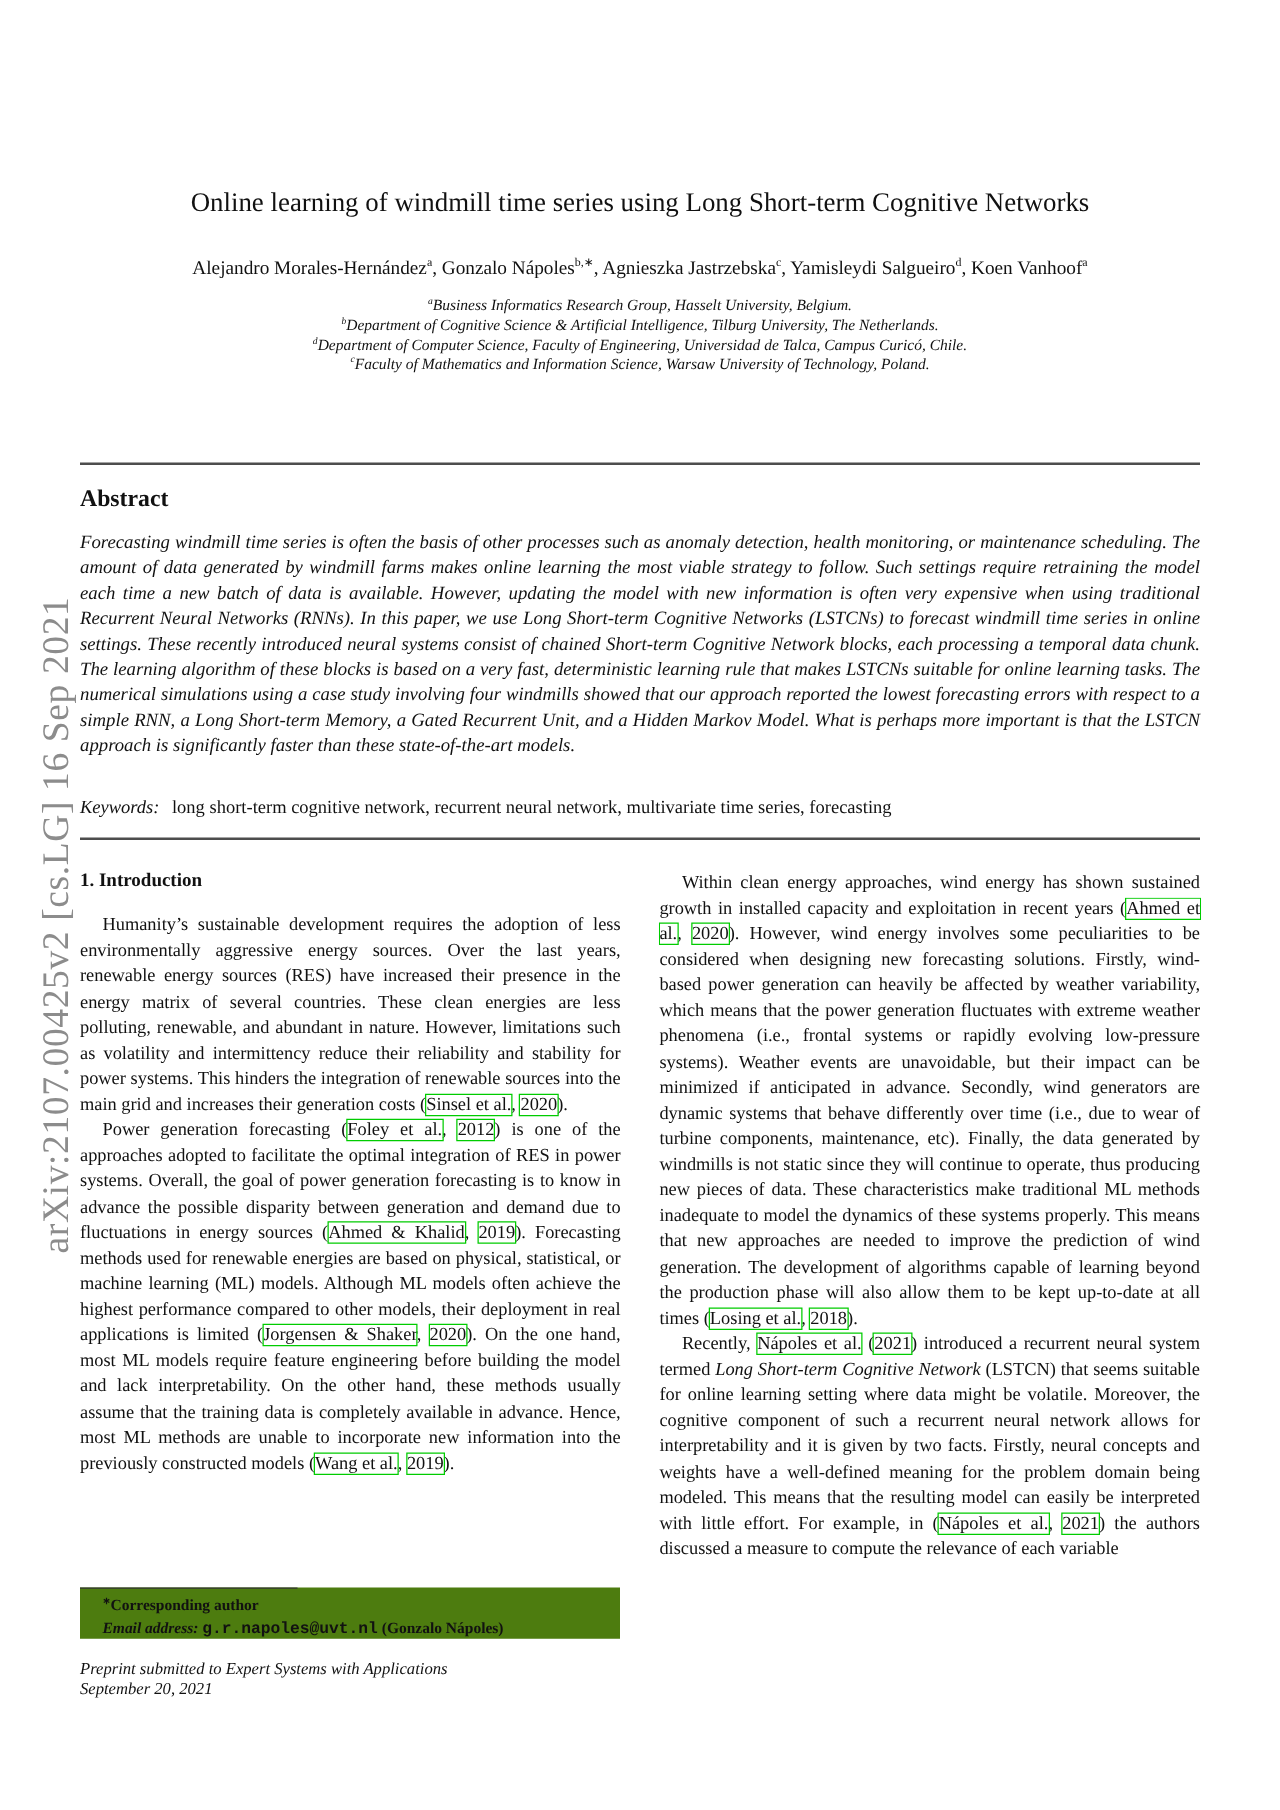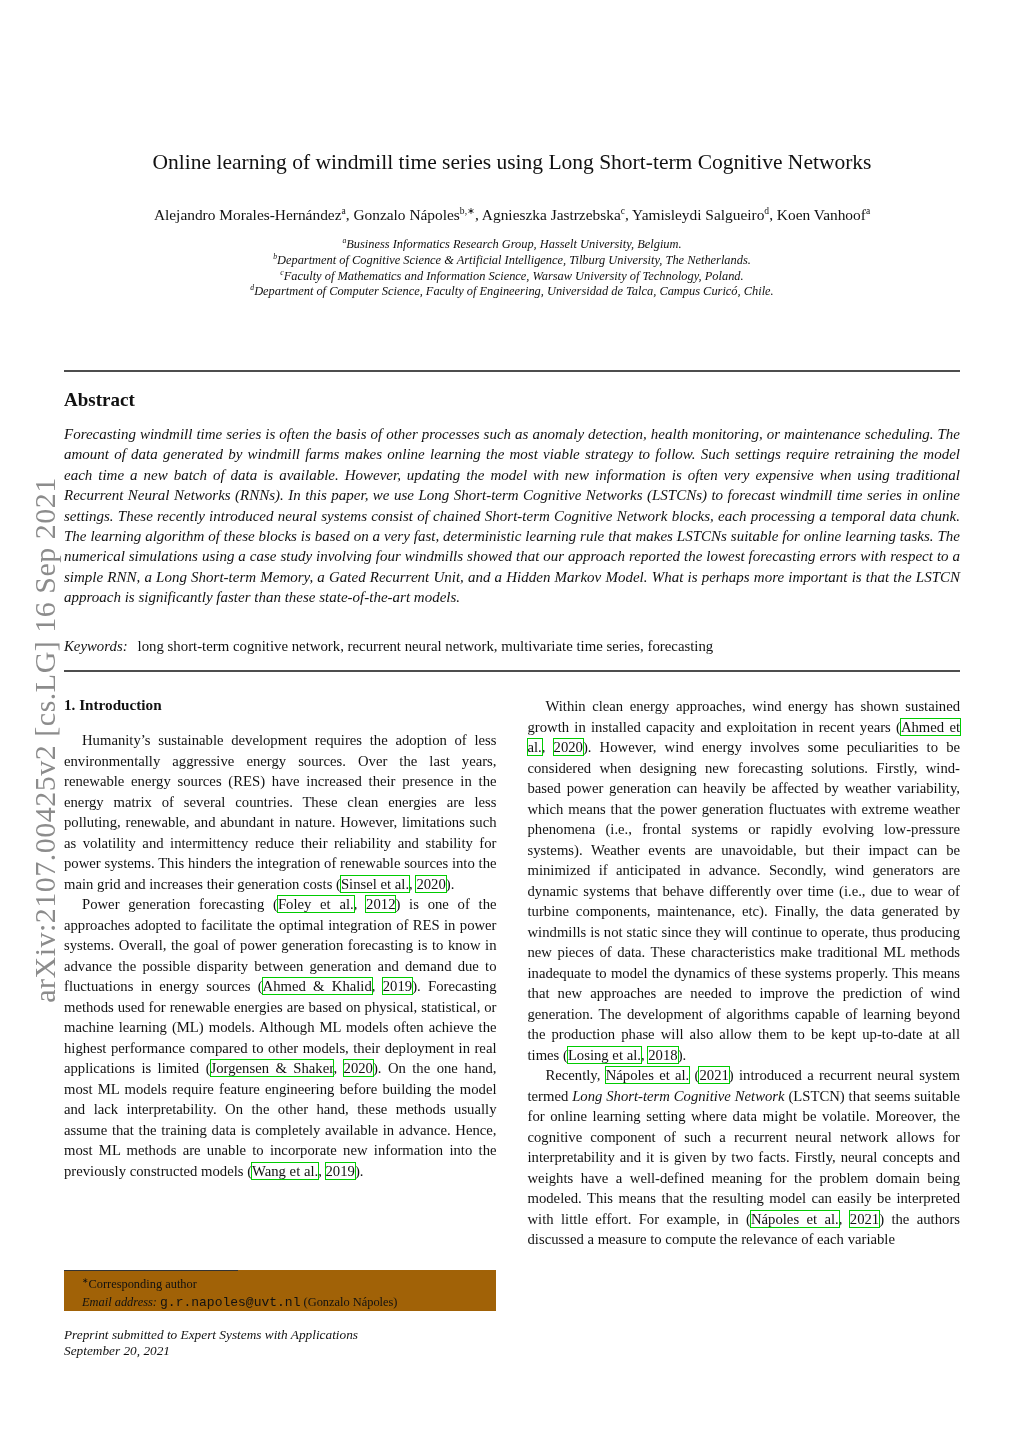--- a/index.html
+++ b/index.html
@@ -112,23 +112,24 @@
   .seg-cite {
     outline: 1.5px solid var(--cite-color, #00cc00);
     outline-offset: 0px;
   }
   .seg-italic { font-style: italic; }
 
   
   .footnote {
     position: absolute;
     top: 1270px; left: 64px; width: 432px;
-    background: #a16207;
+    background: #4d7c0f;
     font-size: 12.4px;
     line-height: 17.5px;
+    font-weight: bold;
   }
   .footnote-rule {
     width: 174px;
     border-top: 1.4px solid #333333;
     margin-bottom: 5px;
   }
   .fn-line { padding-left: 18px; }
   .fn-email-label { font-style: italic; }
   .fn-email {
     font-family: "Liberation Mono", monospace;
@@ -154,22 +155,22 @@
   <div class="watermark">
     <span>arXiv:2107.00425v2  [cs.LG]  16 Sep 2021</span>
   </div>
 
   <div class="header">
     <h1 class="title">Online learning of windmill time series using Long Short-term Cognitive Networks</h1>
     <div class="authors"><span>Alejandro Morales-Hernández</span><sup>a</sup><span>, Gonzalo Nápoles</span><sup>b,∗</sup><span>, Agnieszka Jastrzebska</span><sup>c</sup><span>, Yamisleydi Salgueiro</span><sup>d</sup><span>, Koen Vanhoof</span><sup>a</sup></div>
     <div class="affiliations">
       <div><sup>a</sup><span>Business Informatics Research Group, Hasselt University, Belgium.</span></div>
       <div><sup>b</sup><span>Department of Cognitive Science &amp; Artificial Intelligence, Tilburg University, The Netherlands.</span></div>
+      <div><sup>d</sup><span>Department of Computer Science, Faculty of Engineering, Universidad de Talca, Campus Curicó, Chile.</span></div>
       <div><sup>c</sup><span>Faculty of Mathematics and Information Science, Warsaw University of Technology, Poland.</span></div>
-      <div><sup>d</sup><span>Department of Computer Science, Faculty of Engineering, Universidad de Talca, Campus Curicó, Chile.</span></div>
     </div>
   </div>
 
   <div class="rule rule-top"></div>
 
   <section class="abstract">
     <h2>Abstract</h2>
     <p class="abstract-text">Forecasting windmill time series is often the basis of other processes such as anomaly detection, health monitoring, or maintenance scheduling.  The amount of data generated by windmill farms makes online learning the most viable strategy to follow.  Such settings require retraining the model each time a new batch of data is available. However, updating the model with new information is often very expensive when using traditional Recurrent Neural Networks (RNNs). In this paper, we use Long Short-term Cognitive Networks (LSTCNs) to forecast windmill time series in online settings. These recently introduced neural systems consist of chained Short-term Cognitive Network blocks, each processing a temporal data chunk. The learning algorithm of these blocks is based on a very fast, deterministic learning rule that makes LSTCNs suitable for online learning tasks.  The numerical simulations using a case study involving four windmills showed that our approach reported the lowest forecasting errors with respect to a simple RNN, a Long Short-term Memory, a Gated Recurrent Unit, and a Hidden Markov Model.  What is perhaps more important is that the LSTCN approach is significantly faster than these state-of-the-art models.</p>
   </section>
 

